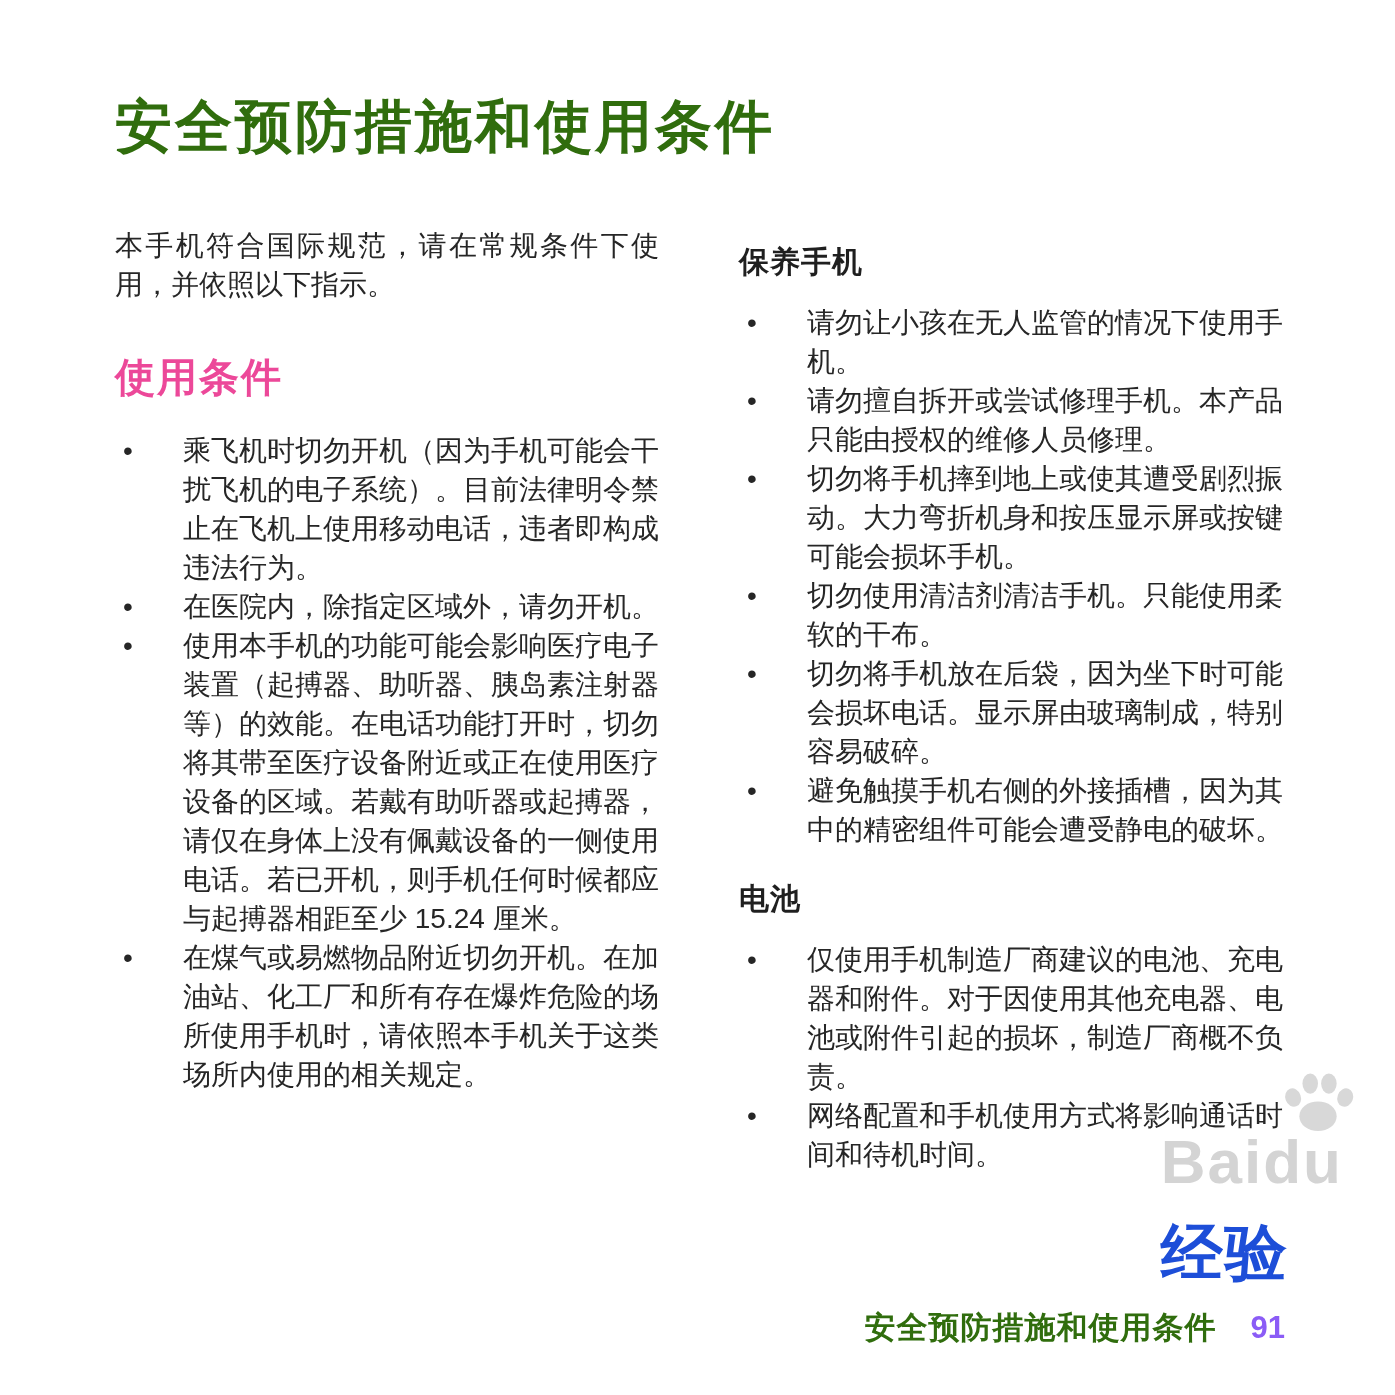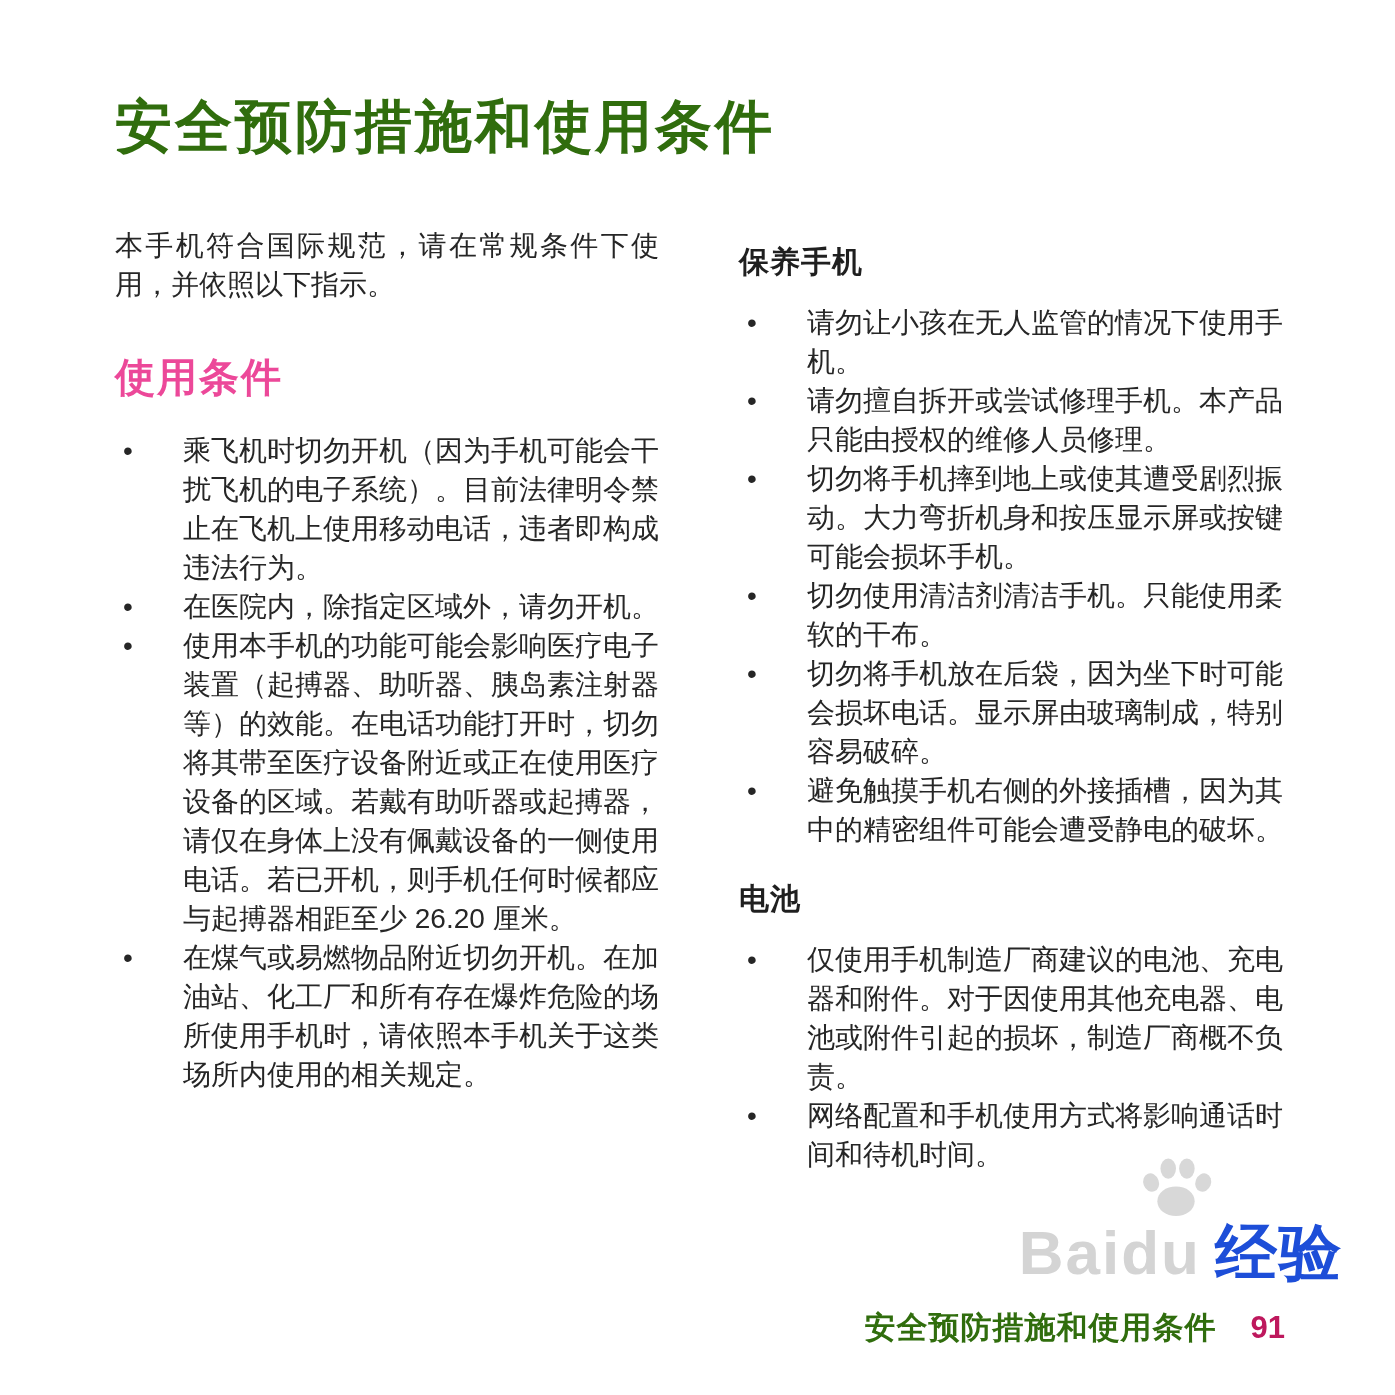--- a/index.html
+++ b/index.html
@@ -72,33 +72,34 @@
     position: absolute;
     right: 110px;
     bottom: 46px;
     display: flex;
     align-items: baseline;
     gap: 34px;
     font-size: 31px;
     font-weight: bold;
   }
   .footer .footer-label { color: #306d0d; letter-spacing: 1px; }
-  .footer .footer-page { color: #be185d; }
+  .footer .footer-page { color: #8b5cf6; }
   .watermark {
     position: absolute;
     right: 52px;
     bottom: 100px;
     display: flex;
     align-items: baseline;
     gap: 14px;
     color: #d4d4d4;
     font-size: 62px;
     font-weight: bold;
     letter-spacing: 2px;
     user-select: none;
+    flex-direction: column;
   }
   .watermark .wm-suffix { color: #1d4ed8; }
   .watermark .paw {
     position: absolute;
     top: -58px;
     left: 118px;
     width: 78px;
     height: 70px;
   }
 </style>
@@ -121,21 +122,21 @@
         <li class="bullet">
           <span class="dot">•</span>
           <span class="btext">乘飞机时切勿开机（因为手机可能会干扰飞机的电子系统）。目前法律明令禁止在飞机上使用移动电话，违者即构成违法行为。</span>
         </li>
         <li class="bullet">
           <span class="dot">•</span>
           <span class="btext">在医院内，除指定区域外，请勿开机。</span>
         </li>
         <li class="bullet">
           <span class="dot">•</span>
-          <span class="btext">使用本手机的功能可能会影响医疗电子装置（起搏器、助听器、胰岛素注射器等）的效能。在电话功能打开时，切勿将其带至医疗设备附近或正在使用医疗设备的区域。若戴有助听器或起搏器，请仅在身体上没有佩戴设备的一侧使用电话。若已开机，则手机任何时候都应与起搏器相距至少 26.20 厘米。</span>
+          <span class="btext">使用本手机的功能可能会影响医疗电子装置（起搏器、助听器、胰岛素注射器等）的效能。在电话功能打开时，切勿将其带至医疗设备附近或正在使用医疗设备的区域。若戴有助听器或起搏器，请仅在身体上没有佩戴设备的一侧使用电话。若已开机，则手机任何时候都应与起搏器相距至少 15.24 厘米。</span>
         </li>
         <li class="bullet">
           <span class="dot">•</span>
           <span class="btext">在煤气或易燃物品附近切勿开机。在加油站、化工厂和所有存在爆炸危险的场所使用手机时，请依照本手机关于这类场所内使用的相关规定。</span>
         </li>
       </ul>
     </div>
 
     <div class="col col-right">
       <h3 class="sub-heading first">保养手机</h3>

